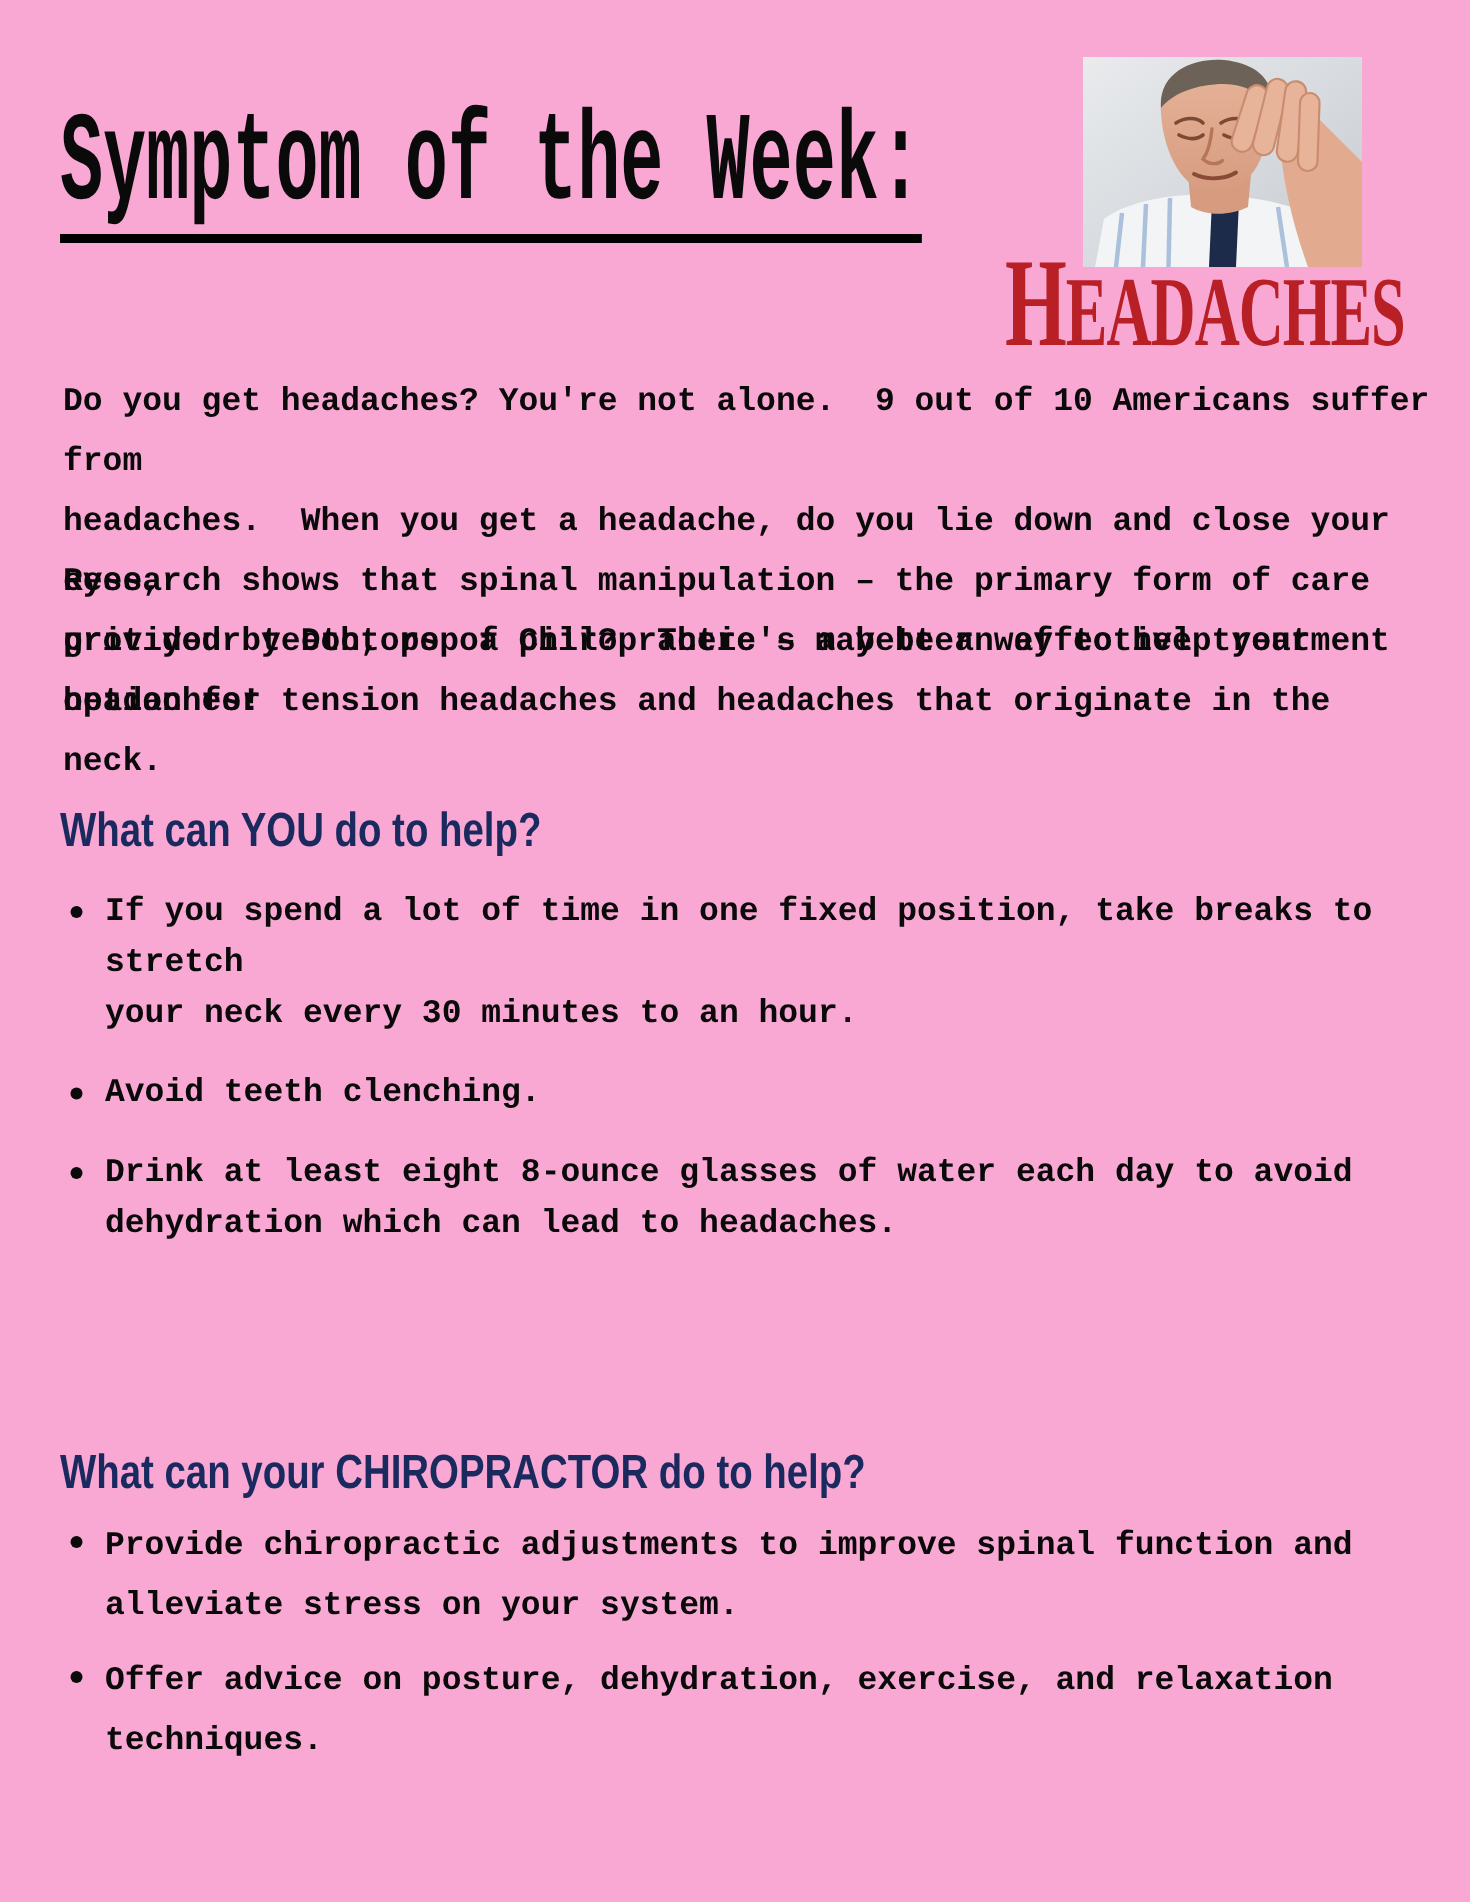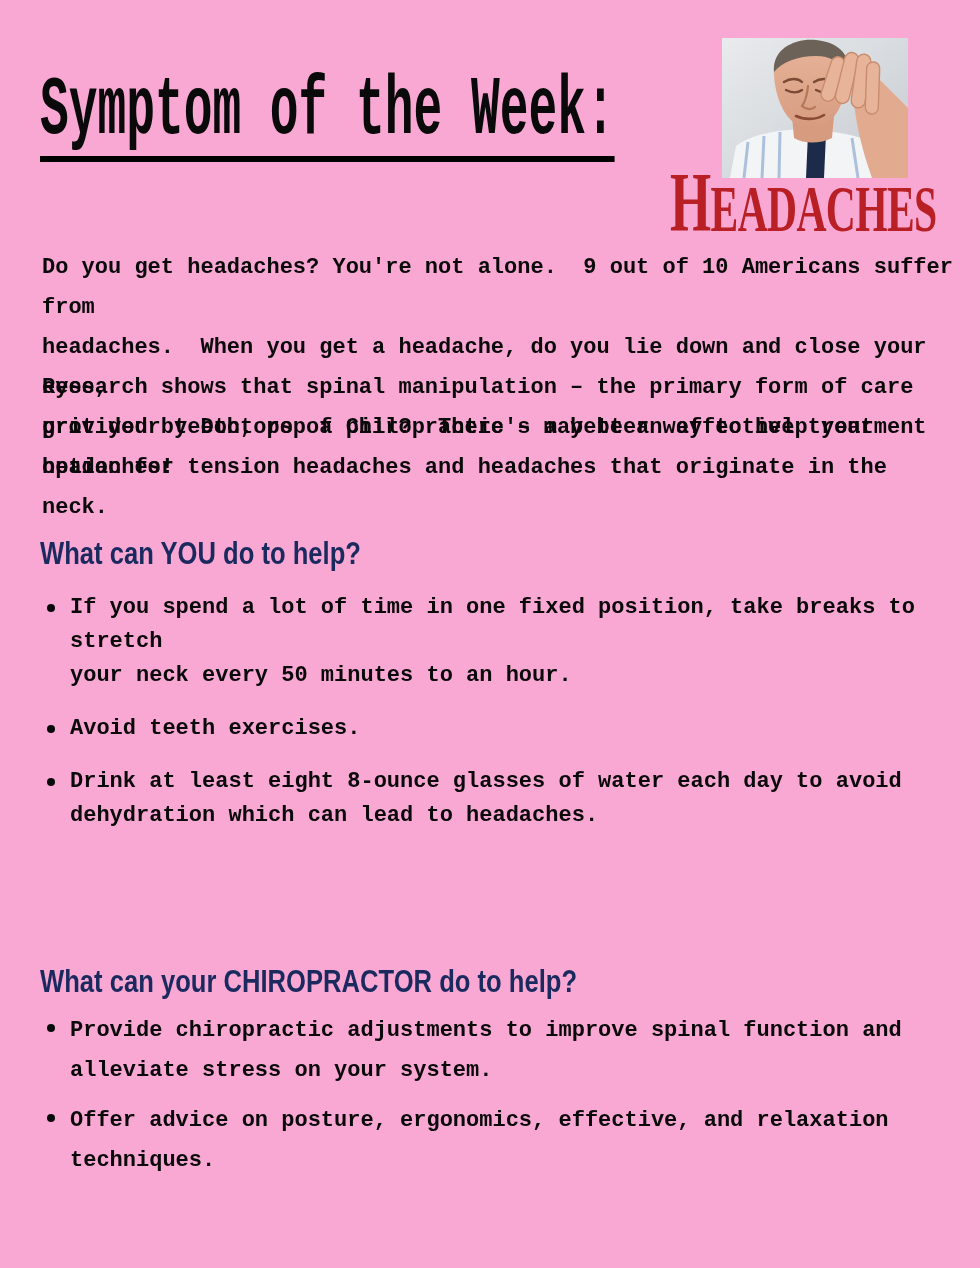--- a/index.html
+++ b/index.html
@@ -170,41 +170,41 @@
   <p class="body-text para para-2">Research shows that spinal manipulation – the primary form of care
 provided by Doctors of Chiropractic – may be an effective treatment
 option for tension headaches and headaches that originate in the neck.</p>
 
   <div class="section-heading heading-1">What can YOU do to help?</div>
 
   <ul class="bullet-list list-1">
     <li>
       <span class="dot"></span>
       <span class="body-text li-text">If you spend a lot of time in one fixed position, take breaks to stretch
-your neck every 50 minutes to an hour.</span>
-    </li>
-    <li>
-      <span class="dot"></span>
-      <span class="body-text li-text">Avoid teeth exercises.</span>
+your neck every 30 minutes to an hour.</span>
+    </li>
+    <li>
+      <span class="dot"></span>
+      <span class="body-text li-text">Avoid teeth clenching.</span>
     </li>
     <li>
       <span class="dot"></span>
       <span class="body-text li-text">Drink at least eight 8-ounce glasses of water each day to avoid
 dehydration which can lead to headaches.</span>
     </li>
   </ul>
 
   <div class="section-heading heading-2">What can your CHIROPRACTOR do to help?</div>
 
   <ul class="bullet-list list-2">
     <li>
       <span class="dot"></span>
       <span class="body-text li-text">Provide chiropractic adjustments to improve spinal function and
 alleviate stress on your system.</span>
     </li>
     <li>
       <span class="dot"></span>
-      <span class="body-text li-text">Offer advice on posture, ergonomics, effective, and relaxation
+      <span class="body-text li-text">Offer advice on posture, dehydration, exercise, and relaxation
 techniques.</span>
     </li>
   </ul>
 
 </div>
 
 </body></html>

